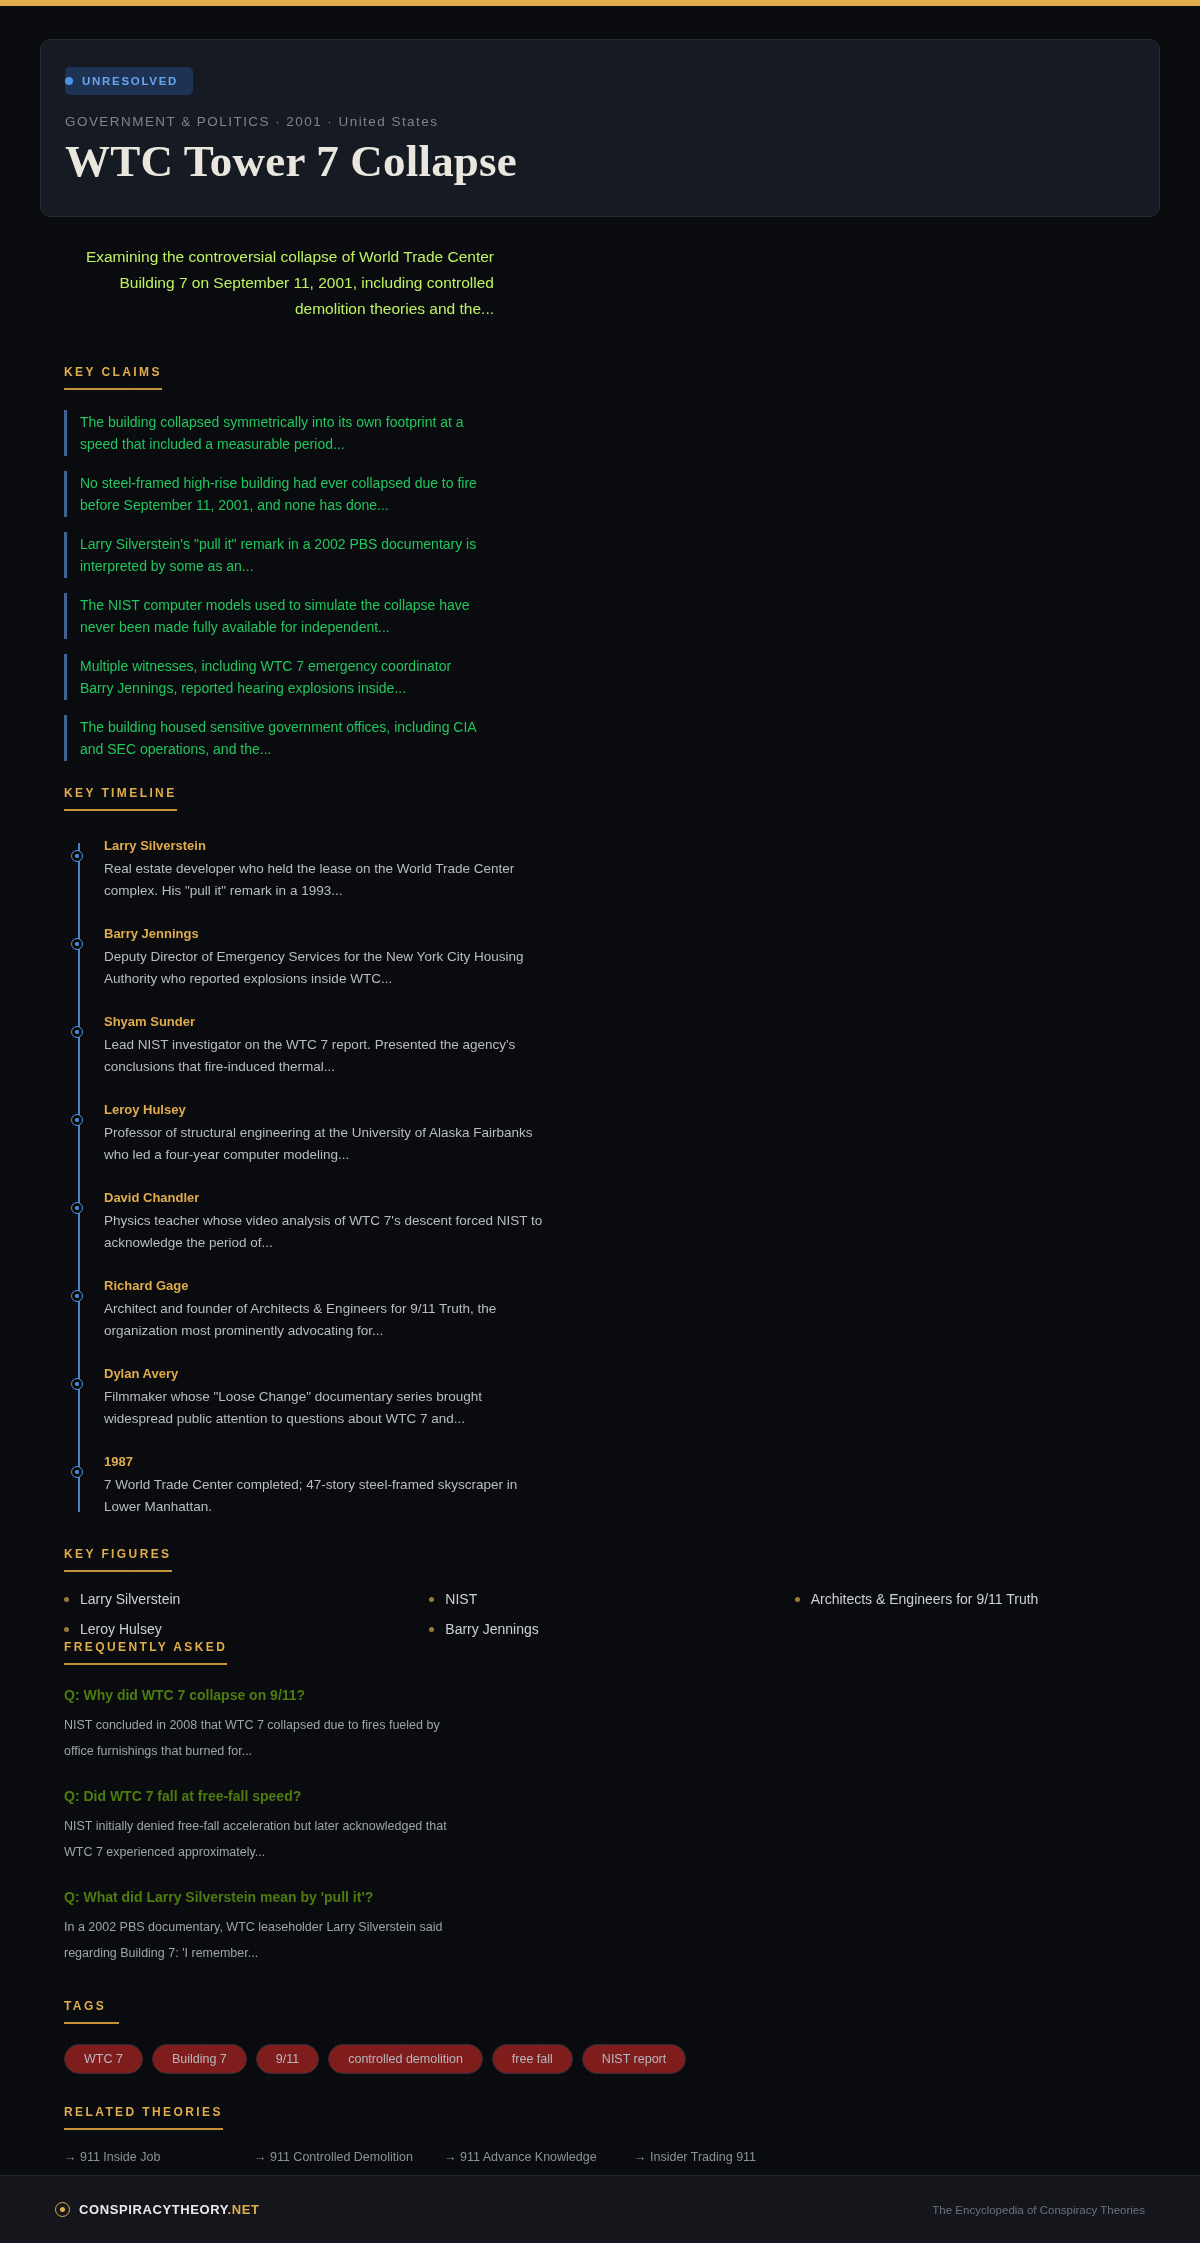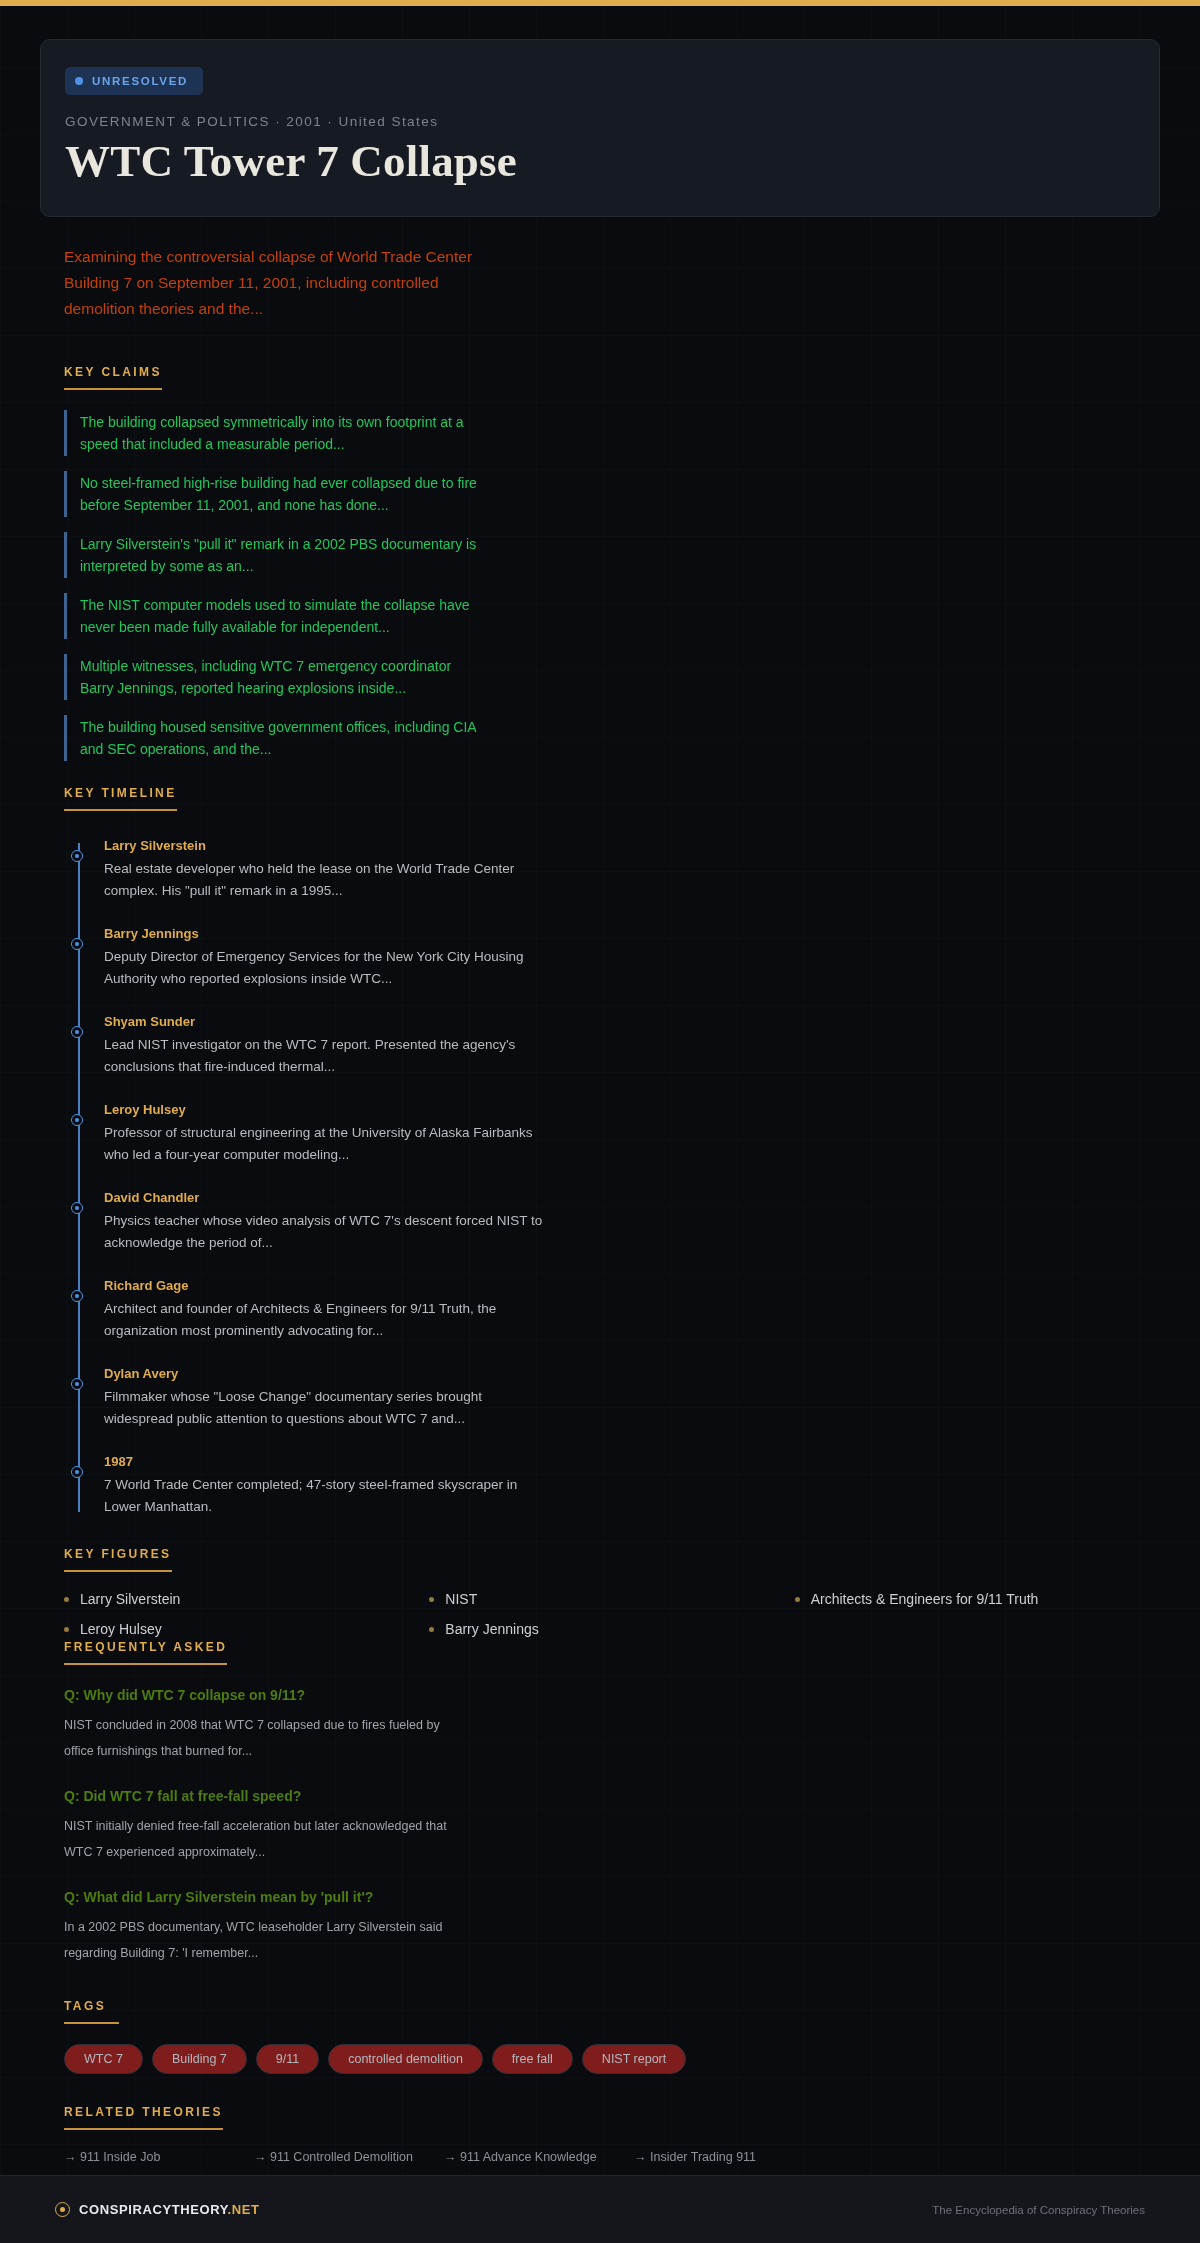--- a/index.html
+++ b/index.html
@@ -52,21 +52,21 @@
     padding: 27px 24px 30px 24px;
     min-height: 139px;
   }
 
   .status-badge {
     display: inline-flex;
     align-items: center;
     gap: 9px;
     background: #1e3354;
     border-radius: 5px;
-    padding: 8px 15px 8px 10px;
+    padding: 8px 15px 8px 0;
   }
   .status-dot {
     width: 8px; height: 8px;
     border-radius: 50%;
     background: #4d93e8;
     display: block;
   }
   .status-label {
     color: #6aa5ec;
     font-size: 11.5px;
@@ -92,21 +92,22 @@
   }
 
   
   .content { padding: 0 40px; }
 
   .description {
     margin: 27px 0 0 24px;
     width: 430px;
     font-size: 15.5px;
     line-height: 26px;
-    color: #c2410c;
+    color: #bef264;
+    text-align: right;
   }
 
   .section { margin-left: 24px; }
 
   .section-head {
     color: #e0ac4c;
     font-size: 12px;
     font-weight: bold;
     letter-spacing: 2.4px;
     padding-bottom: 9px;
@@ -331,21 +332,21 @@
     </div>
 
     <div class="section" style="margin-top:22px;">
       <div class="section-head">KEY TIMELINE</div>
       <div class="timeline">
         <div class="timeline-line"></div>
 
         <div class="tl-item">
           <span class="tl-dot"></span>
           <div class="tl-title">Larry Silverstein</div>
-          <div class="tl-desc">Real estate developer who held the lease on the World Trade Center complex. His "pull it" remark in a 1995...</div>
+          <div class="tl-desc">Real estate developer who held the lease on the World Trade Center complex. His "pull it" remark in a 1993...</div>
         </div>
 
         <div class="tl-item">
           <span class="tl-dot"></span>
           <div class="tl-title">Barry Jennings</div>
           <div class="tl-desc">Deputy Director of Emergency Services for the New York City Housing Authority who reported explosions inside WTC...</div>
         </div>
 
         <div class="tl-item">
           <span class="tl-dot"></span>

